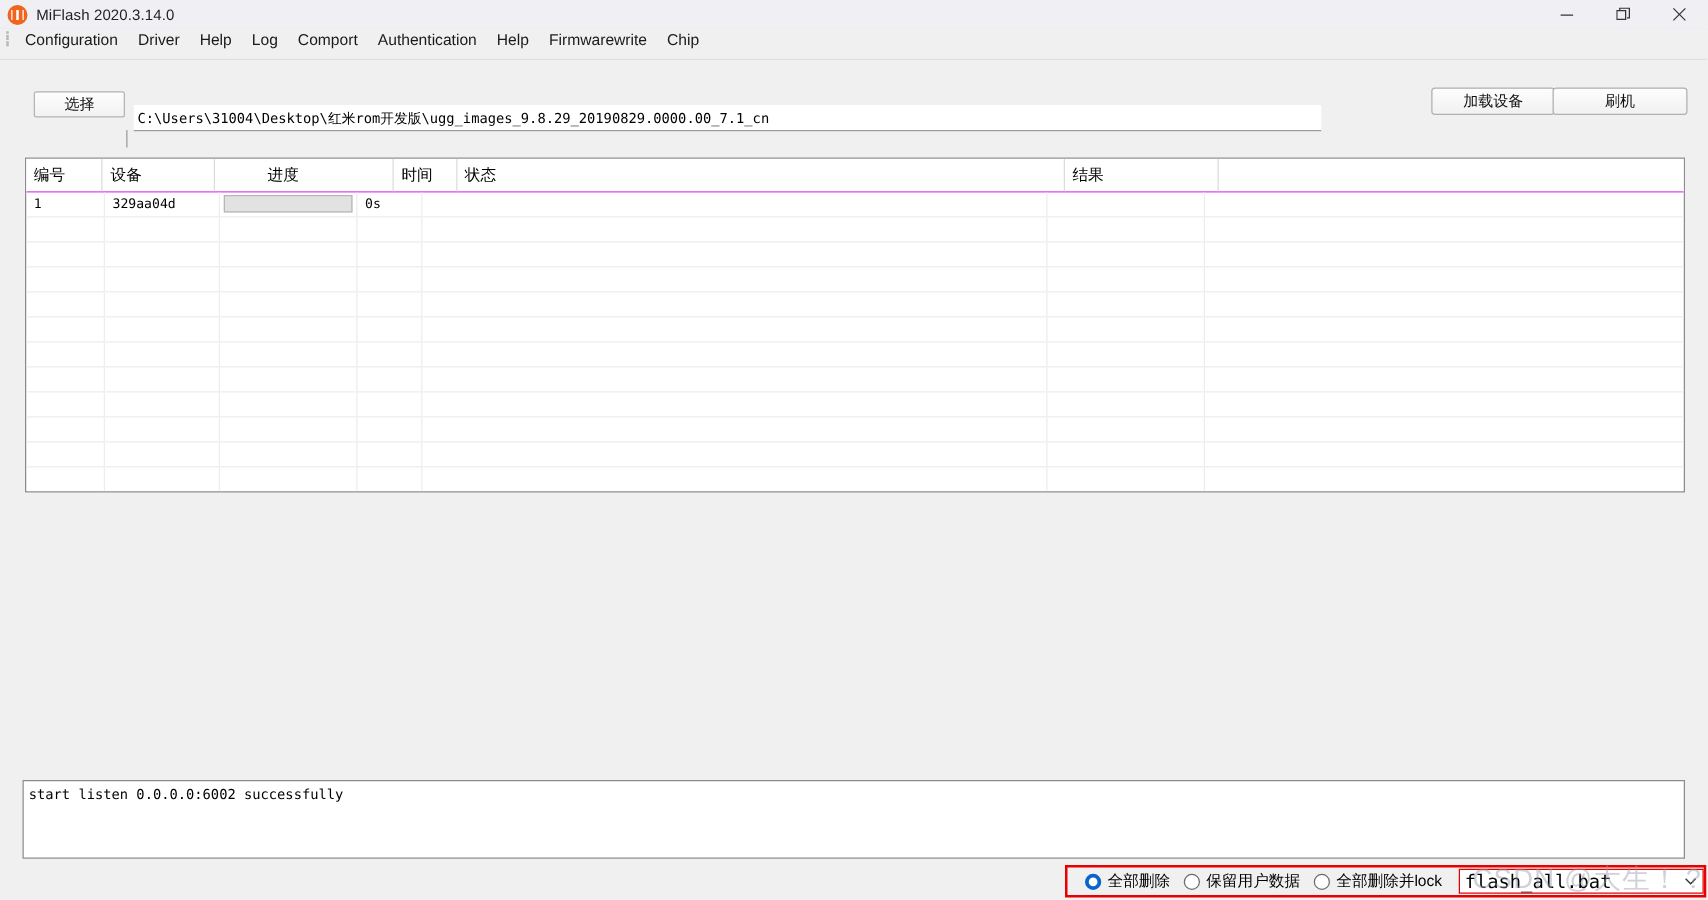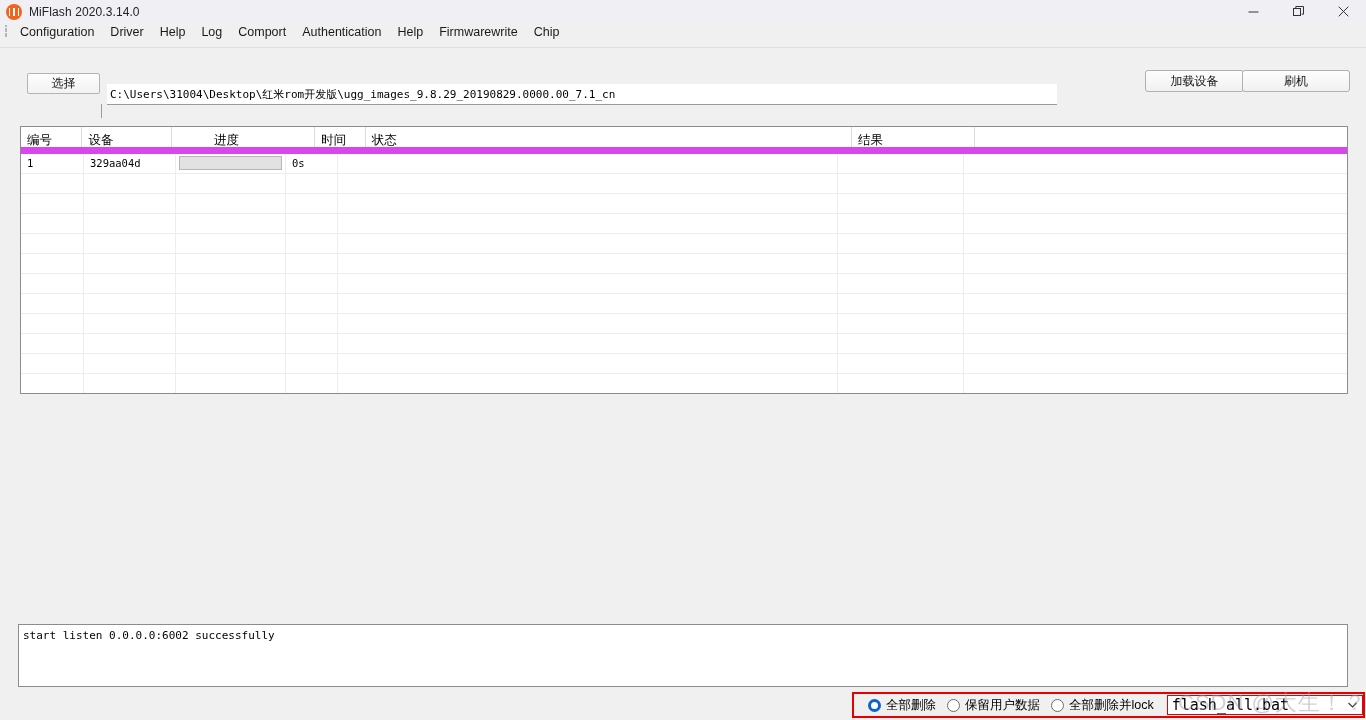--- a/index.html
+++ b/index.html
@@ -139,21 +139,21 @@
     width: 1328px; height: 268px;
     background: #ffffff;
     border: 1px solid #8c8c8c;
     box-sizing: border-box;
     overflow: hidden;
   }
   .grid-head {
     display: flex;
     height: 27px;
     background: #ffffff;
-    border-bottom: 7px solid #d946ef;
+    border-bottom: 1px solid #d946ef;
     box-sizing: border-box;
   }
   .gh {
     box-sizing: border-box;
     border-right: 1px solid #dcdcdc;
     font-size: 12.5px;
     color: #000;
     padding: 5px 0 0 6px;
     white-space: nowrap;
     overflow: hidden;

